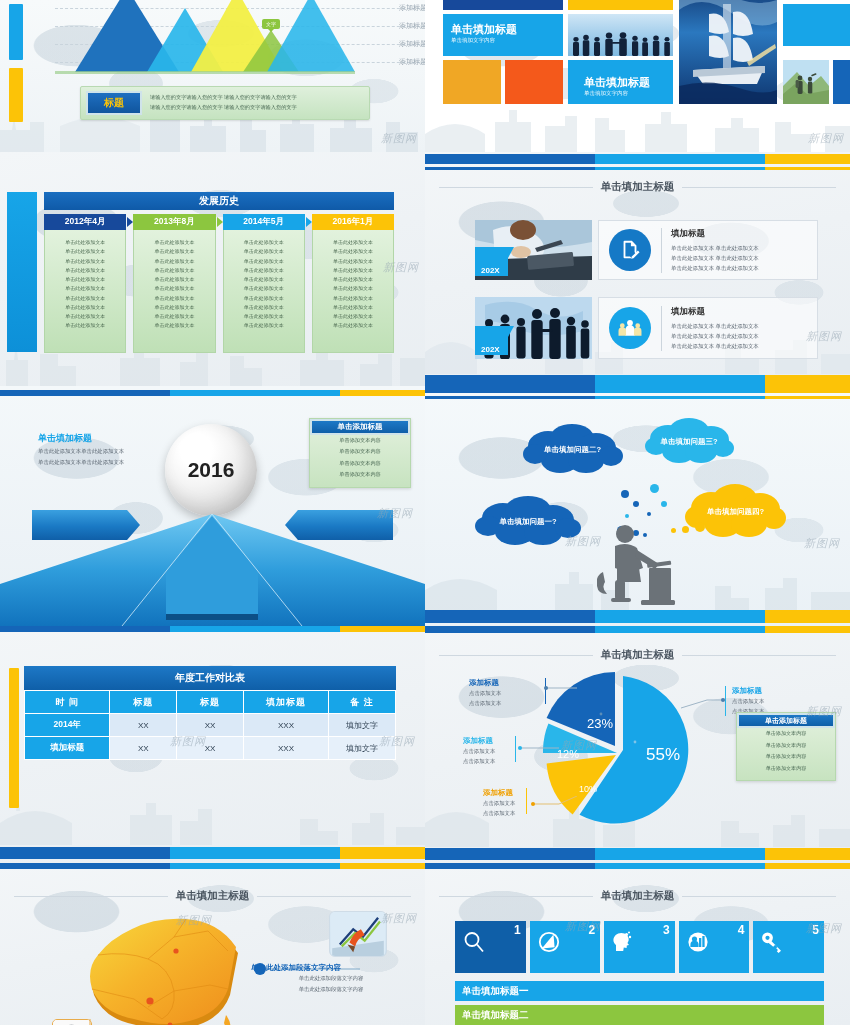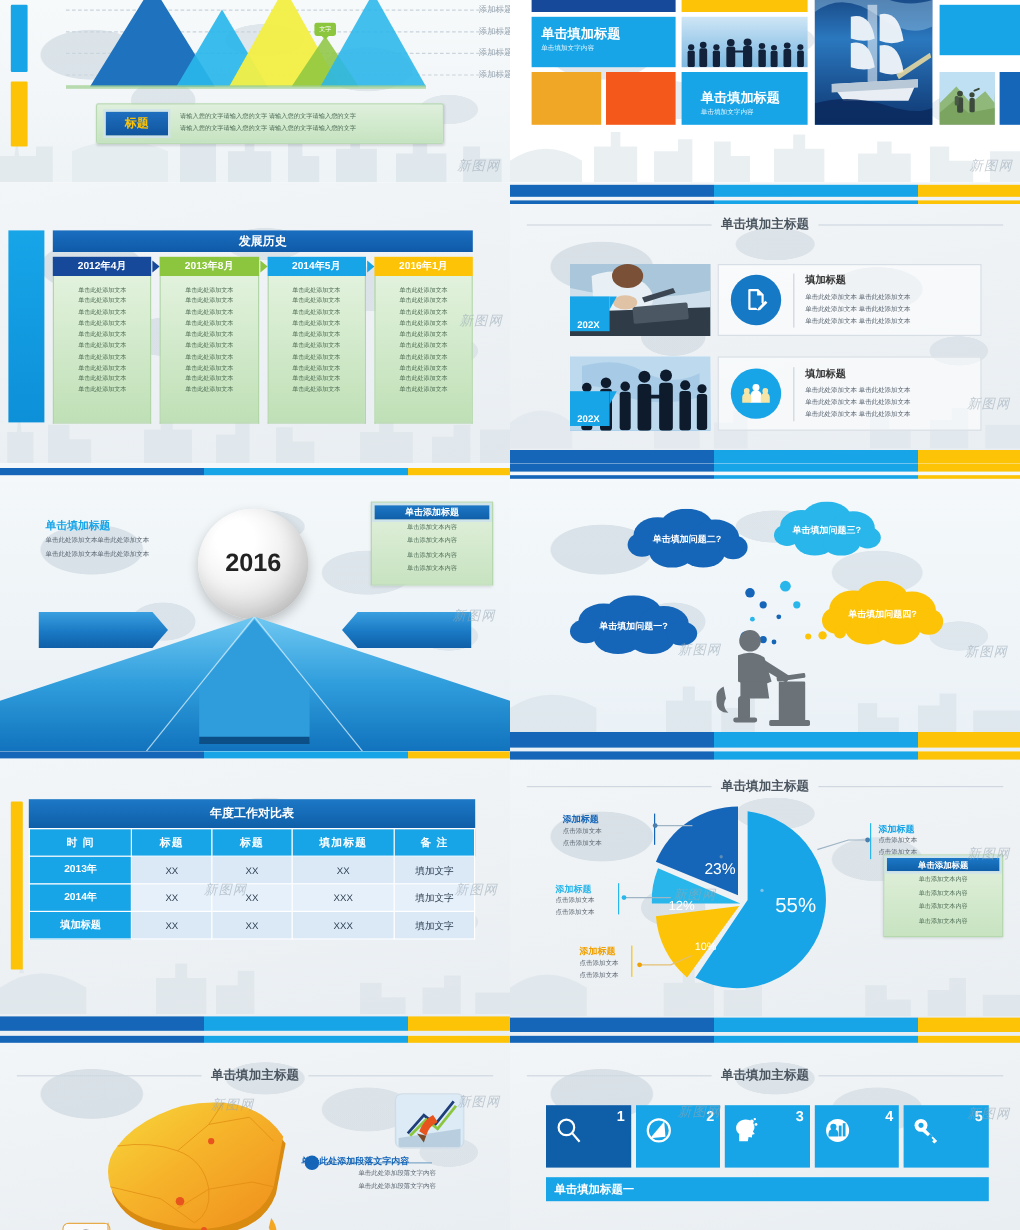--- a/index.html
+++ b/index.html
@@ -743,27 +743,20 @@
           <tr>
         <th style="width:23%">时 间</th>
         <th style="width:18%">标题</th>
         <th style="width:18%">标题</th>
         <th style="width:23%">填加标题</th>
         <th style="width:18%">备 注</th>
       </tr>
         </thead>
       <tbody>
         <tr>
-          <th>2013年</th>
-          <td>XX</td>
-          <td>XX</td>
-          <td>XX</td>
-          <td>填加文字</td>
-        </tr>
-        <tr>
           <th>2014年</th>
           <td>XX</td>
           <td>XX</td>
           <td>XXX</td>
           <td>填加文字</td>
         </tr>
         <tr>
           <th>填加标题</th>
           <td>XX</td>
           <td>XX</td>
@@ -1018,17 +1011,20 @@
               <circle cx="7.5" cy="7.8" r="2.1" fill="#17a5e8"></circle>
               <path d="M10.8 10.6 L21 20.8 L18.6 23 L16.8 21.2 L18 20 L16.2 18.2 L17.4 17 L15.2 14.8 L13.2 16.8 L8.4 12.8 Z"></path>
             </svg>
         </div>
       </div>
     </div>
 
     <div class="nbar" style="top:118px;background:#17a5e8;">
       <span>单击填加标题一</span>
     </div>
+    <div class="nbar" style="top:142px;background:#8cc63f;">
+      <span>单击填加标题二</span>
+    </div>
     <div class="wm" style="left:140px;top:56px;">新图网</div>
     <div class="wm" style="right:8px;top:58px;">新图网</div>
   </div>
 
 </div>
 
 </body></html>

